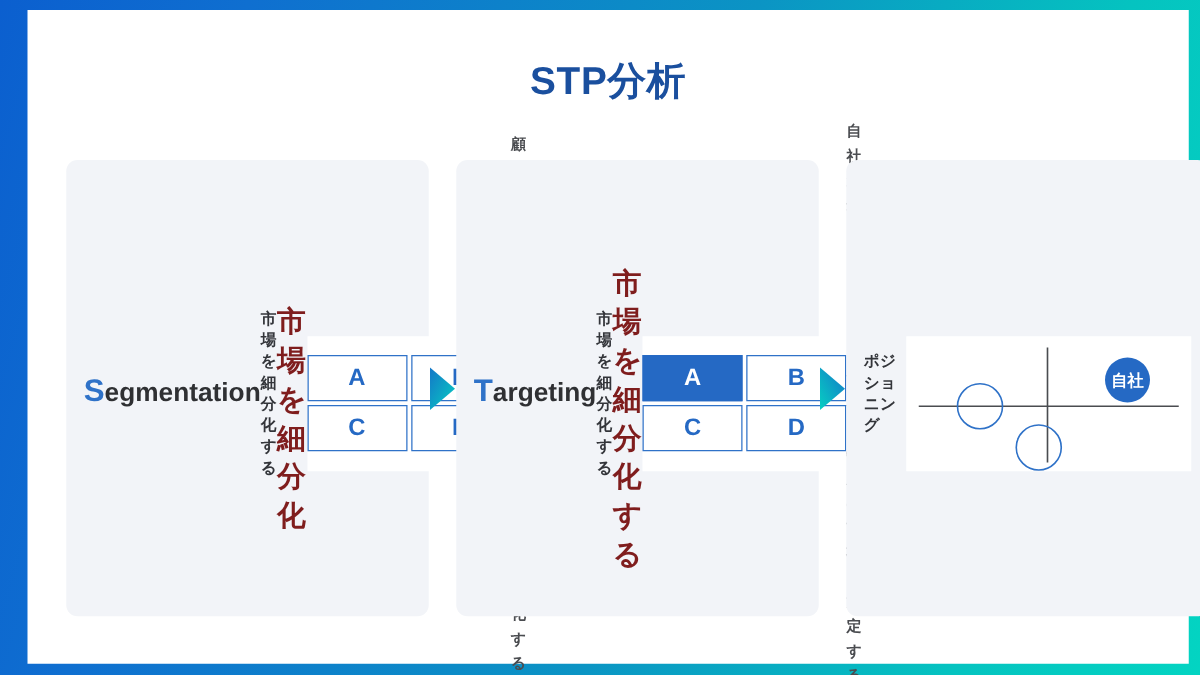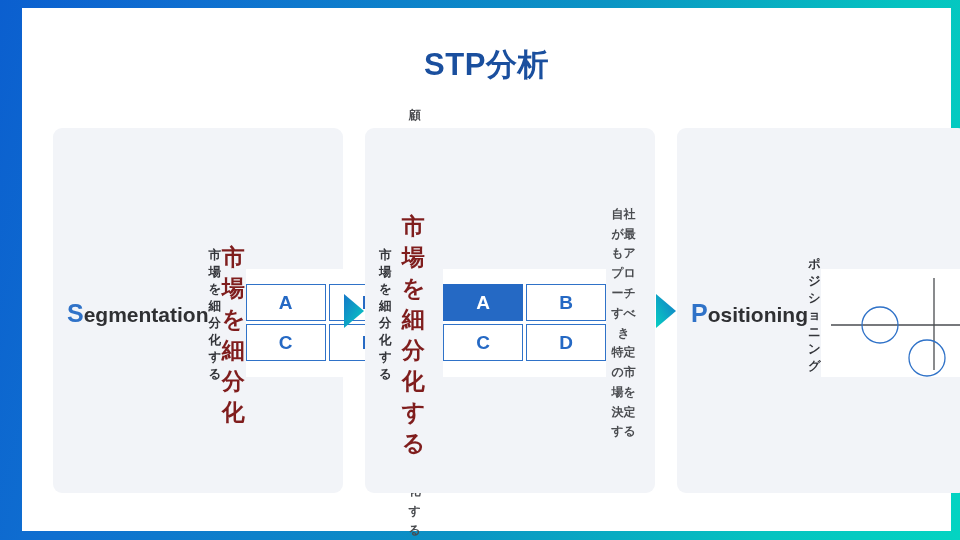--- a/index.html
+++ b/index.html
@@ -187,20 +187,21 @@
             <linearGradient id="agrad1" x1="0" y1="0" x2="1" y2="1">
               <stop offset="0%" stop-color="#1477c8"></stop>
               <stop offset="100%" stop-color="#06cfc2"></stop>
             </linearGradient>
           </defs>
           <path d="M1 1 L21 18 L1 35 Z" fill="url(#agrad1)"></path>
         </svg>
       </div>
 
       <div class="stp-card">
+        <div class="card-title"><span class="initial">T</span><span>argeting</span></div>
         <div class="card-kana">市場を細分化する</div>
         <div class="card-headline">市場を細分化する</div>
 
         <div class="panel">
           <div class="seg-grid">
             <div class="seg-cell selected">A</div>
             <div class="seg-cell">B</div>
             <div class="seg-cell">C</div>
             <div class="seg-cell">D</div>
           </div>
@@ -216,21 +217,20 @@
             <linearGradient id="agrad2" x1="0" y1="1" x2="1" y2="0">
               <stop offset="0%" stop-color="#06cfc2"></stop>
               <stop offset="100%" stop-color="#1477c8"></stop>
             </linearGradient>
           </defs>
           <path d="M1 1 L21 18 L1 35 Z" fill="url(#agrad2)"></path>
         </svg>
       </div>
 
       <div class="stp-card">
-        <div class="card-title"><span class="initial">P</span><span>ositioning</span></div>
         <div class="card-kana">ポジショニング</div>
 
         <div class="panel wide">
           <svg class="pos-map" width="228" height="108" viewBox="0 0 228 108">
 
             <line x1="10" y1="56" x2="218" y2="56" stroke="#4a4c50" stroke-width="1.3"></line>
 
             <line x1="113" y1="9" x2="113" y2="101" stroke="#4a4c50" stroke-width="1.3"></line>
 
             <circle cx="59" cy="56" r="18" fill="none" stroke="#2f72c8" stroke-width="1.3"></circle>

